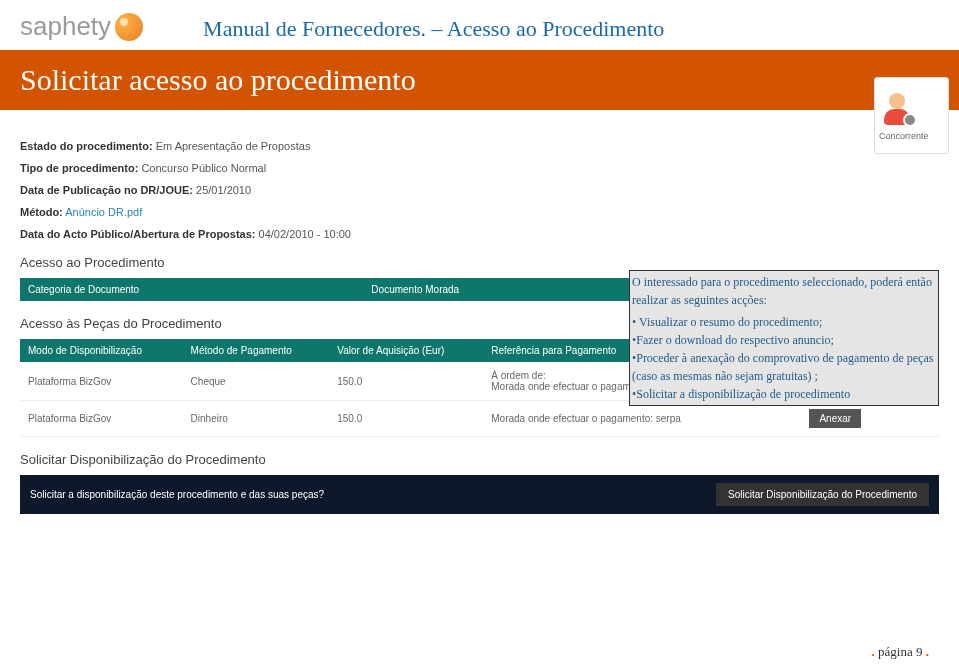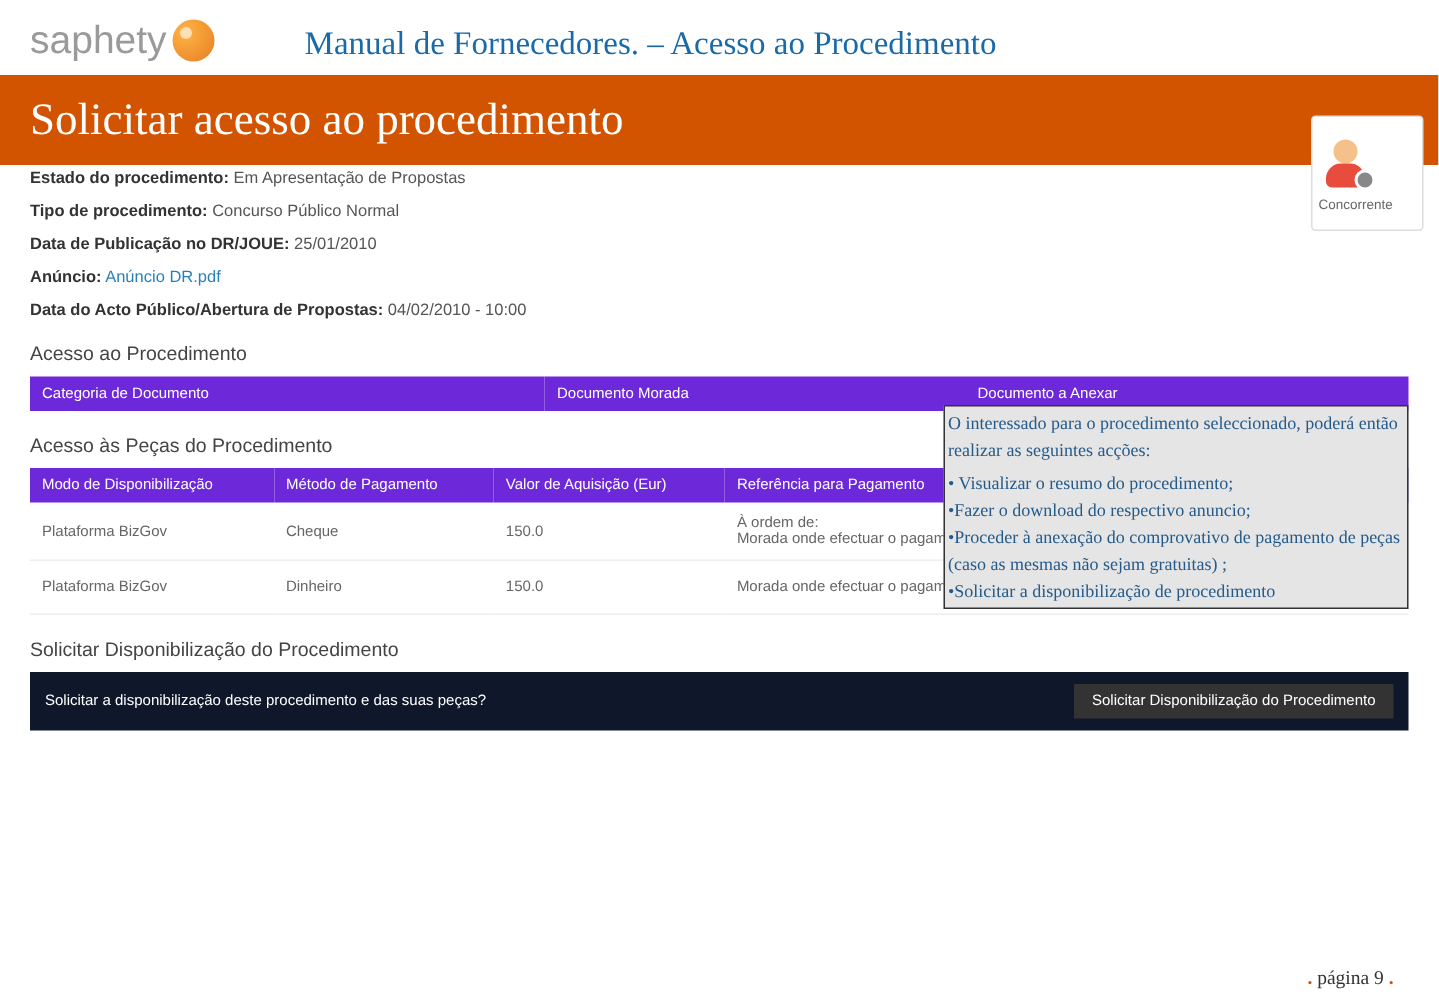--- a/index.html
+++ b/index.html
@@ -13,29 +13,29 @@
   
   .orange-bar { background: #d35400; height: 60px; display: flex; align-items: center; padding: 0 20px; position: relative; }
   .page-title { color: #fff; font-size: 30px; font-weight: 300; font-family: Georgia, serif; }
   .role-badge { position: absolute; right: 10px; top: 2px; width: 75px; height: 77px; background: #fff; border: 1px solid #ddd; border-radius: 3px; display: flex; flex-direction: column; align-items: flex-start; justify-content: center; padding: 4px; margin-top: 25px; }
   .avatar-icon { width: 36px; height: 36px; position: relative; }
   .avatar-head { width: 16px; height: 16px; background: #f5c08a; border-radius: 50%; position: absolute; top: 2px; left: 10px; }
   .avatar-body { width: 26px; height: 16px; background: #e74c3c; border-radius: 10px 10px 4px 4px; position: absolute; bottom: 2px; left: 5px; }
   .avatar-gear { width: 14px; height: 14px; background: #888; border-radius: 50%; position: absolute; bottom: 0; right: -2px; border: 2px solid #fff; }
   .role-label { font-size: 9px; color: #666; margin-top: 4px; }
   
-  .content { padding: 3px 20px; font-size: 11px; color: #555; }
+  .content { padding: 30px 20px; font-size: 11px; color: #555; }
   .info-row { margin-bottom: 10px; }
   .info-label { font-weight: bold; color: #333; }
   .anuncio-link { color: #2980b9; text-decoration: none; }
   
   .section-title { font-size: 13px; color: #444; margin: 15px 0 8px; }
   
   .table { width: 100%; border-collapse: collapse; font-size: 10px; }
-  .table th { background: #6d28d9; color: #fff; text-align: left; padding: 6px 8px; font-weight: normal; }
+  .table th { background: #0f766e; color: #fff; text-align: left; padding: 6px 8px; font-weight: normal; }
   .table td { padding: 8px; border-bottom: 1px solid #eee; color: #666; }
   .anexar-btn { background: #555; color: #fff; padding: 4px 10px; border: none; font-size: 10px; cursor: pointer; }
   
   .solicit-row { display: flex; align-items: center; background: #0f172a; padding: 8px 10px; margin-top: 8px; }
   .solicit-text { color: #fff; font-size: 10px; flex: 1; }
   .solicit-btn { background: #333; color: #fff; padding: 6px 12px; border: none; font-size: 10px; cursor: pointer; }
   
   .callout { position: absolute; right: 20px; top: 270px; width: 310px; border: 1px solid #333; background: #e5e5e5; padding: 2px; font-size: 12px; color: #245a8a; line-height: 1.5; font-family: Georgia, serif; }
   .callout-title { margin-bottom: 4px; }
   
@@ -72,21 +72,21 @@
   </div>
   <div class="info-row">
     <span class="info-label">Tipo de procedimento:</span>
     <span>Concurso Público Normal</span>
   </div>
   <div class="info-row">
     <span class="info-label">Data de Publicação no DR/JOUE:</span>
     <span>25/01/2010</span>
   </div>
   <div class="info-row">
-    <span class="info-label">Anúncio:</span>
+    <span class="info-label">Método:</span>
     <a class="anuncio-link">Anúncio DR.pdf</a>
   </div>
   <div class="info-row">
     <span class="info-label">Data do Acto Público/Abertura de Propostas:</span>
     <span>04/02/2010 - 10:00</span>
   </div>
 
   <div class="section-title">Acesso ao Procedimento</div>
   <table class="table">
     <thead>

